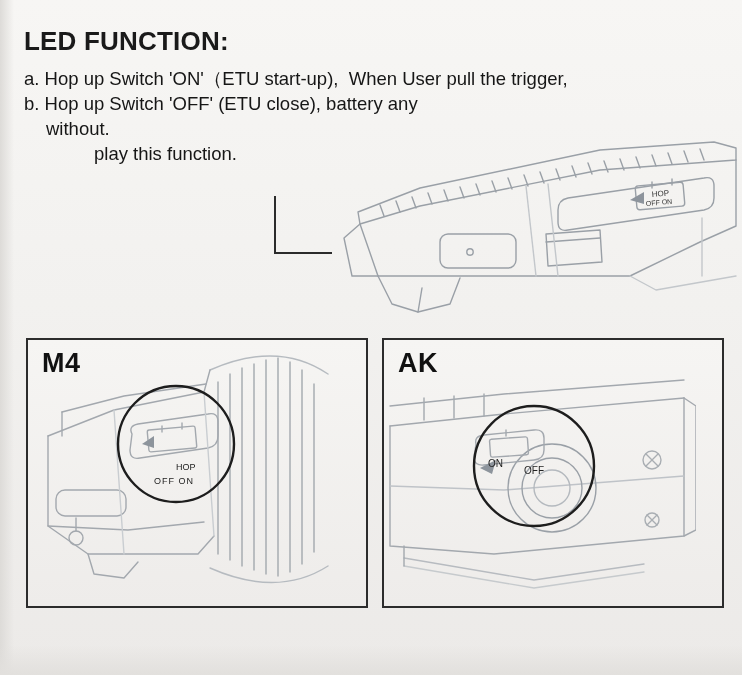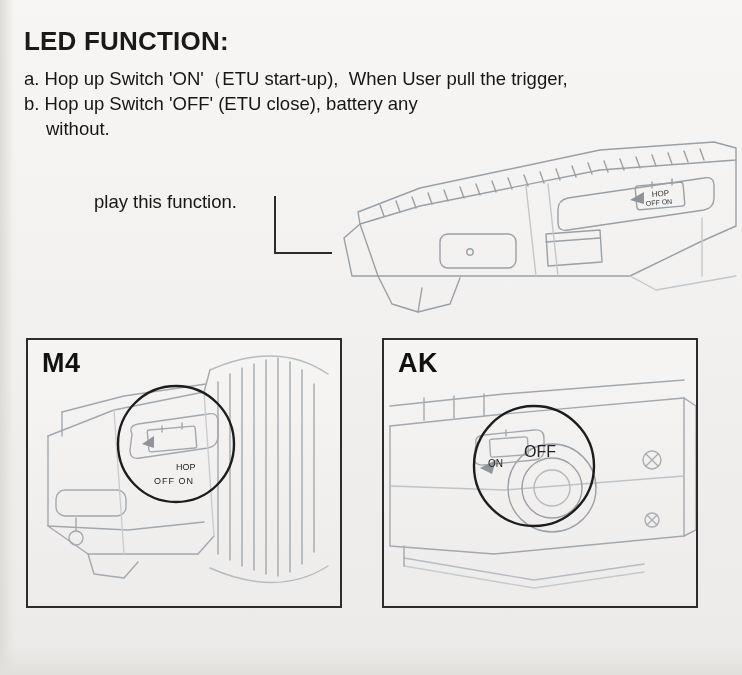--- a/index.html
+++ b/index.html
@@ -57,21 +57,21 @@
     top: 66px;
     width: 690px;
     font-size: 18.5px;
     line-height: 25px;
     color: #161616;
   }
   .bodytext .line {
     white-space: pre;
   }
   .ind1 { padding-left: 22px; }
-  .ind2 { padding-left: 70px; margin-top: 48px; }
+  .ind2 { padding-left: 70px; }
 
   
   .leader {
     position: absolute;
     left: 274px;
     top: 196px;
     width: 56px;
     height: 56px;
     border-left: 2px solid #2b2b2b;
     border-bottom: 2px solid #2b2b2b;
@@ -85,20 +85,21 @@
     width: 440px;
     height: 190px;
   }
 
   
   .panel {
     position: absolute;
     border: 2px solid #2c2c2c;
     background: linear-gradient(180deg, #f6f5f3 0%, #eeecea 100%);
     overflow: hidden;
+    padding-left: 26px;
   }
   .panel.m4 {
     left: 26px;
     top: 338px;
     width: 312px;
     height: 266px;
   }
   .panel.ak {
     left: 382px;
     top: 338px;
@@ -297,16 +298,16 @@
           <path d="M20 218 L150 240 L260 224" stroke="#b7bbc0"></path>
           <path d="M20 226 L150 248 L260 232" stroke="#c6cacd"></path>
 
           <path d="M20 206 L20 226"></path>
         </g>
 
         <circle cx="150" cy="126" r="60" fill="none" stroke="#1d1d1d" stroke-width="2.4"></circle>
       </svg>
     </div>
     <div class="callout-text" style="left:104px; top:118px; font-size:10px;">ON</div>
-    <div class="callout-text" style="left:140px; top:103px; font-size:16px;">OFF</div>
+    <div class="callout-text" style="left:140px; top:125px; font-size:10px;">OFF</div>
   </div>
 
 </div>
 
 </body></html>

